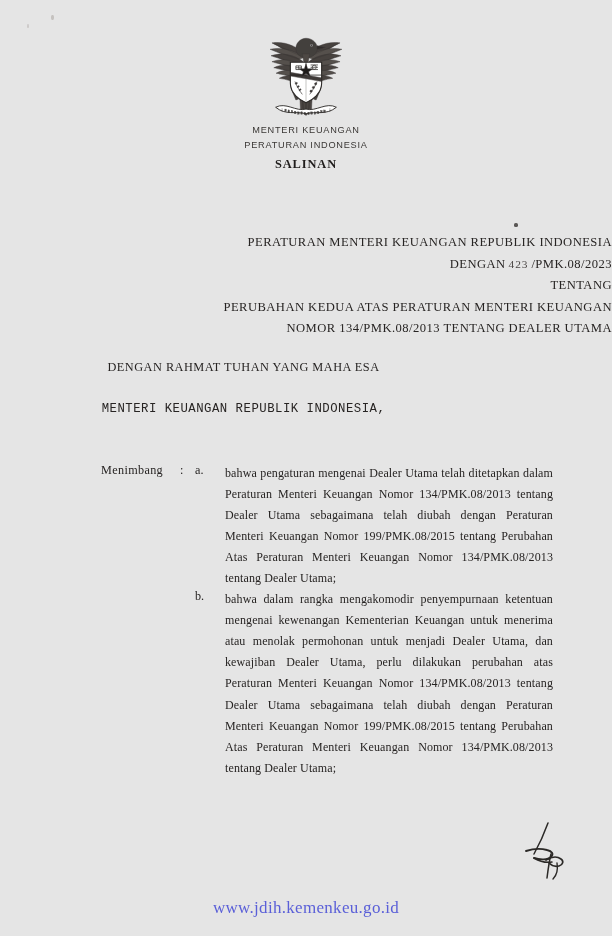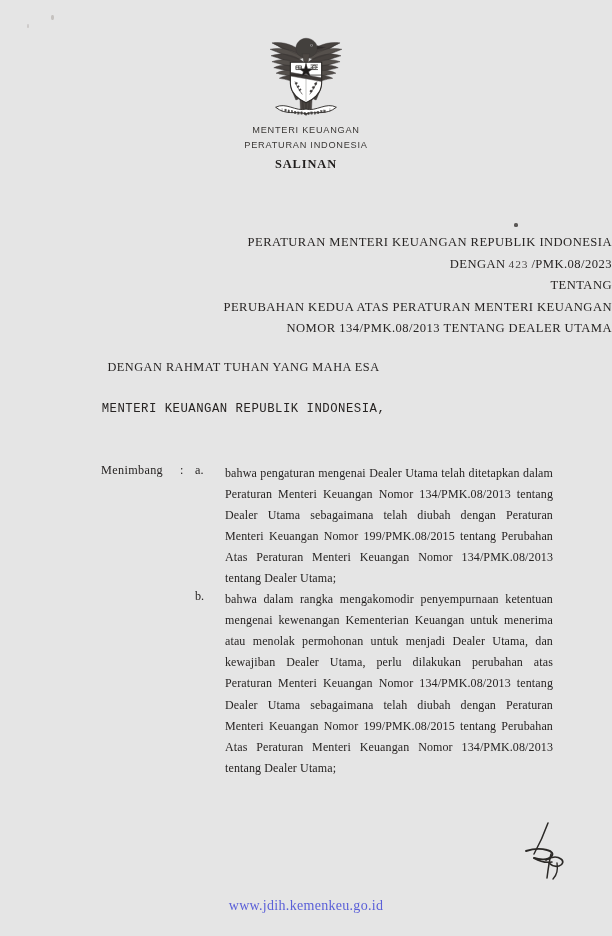--- a/index.html
+++ b/index.html
@@ -159,21 +159,21 @@
     height: 66px;
   }
 
   
   .footer-url {
     position: absolute;
     left: 0;
     top: 898px;
     width: 612px;
     text-align: center;
-    font-size: 14px;
+    font-size: 17px;
     letter-spacing: 0.3px;
     color: #5a5fd8;
   }
 </style>
 </head>
 <body>
 
 <div id="page">
 
   <div class="speck s1"></div>

